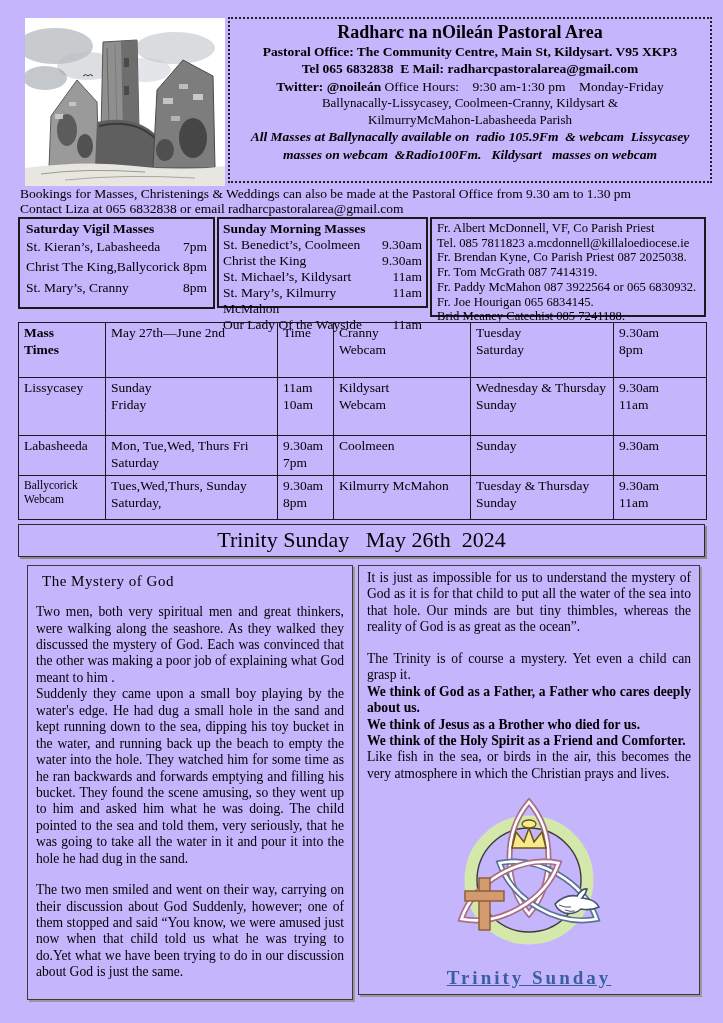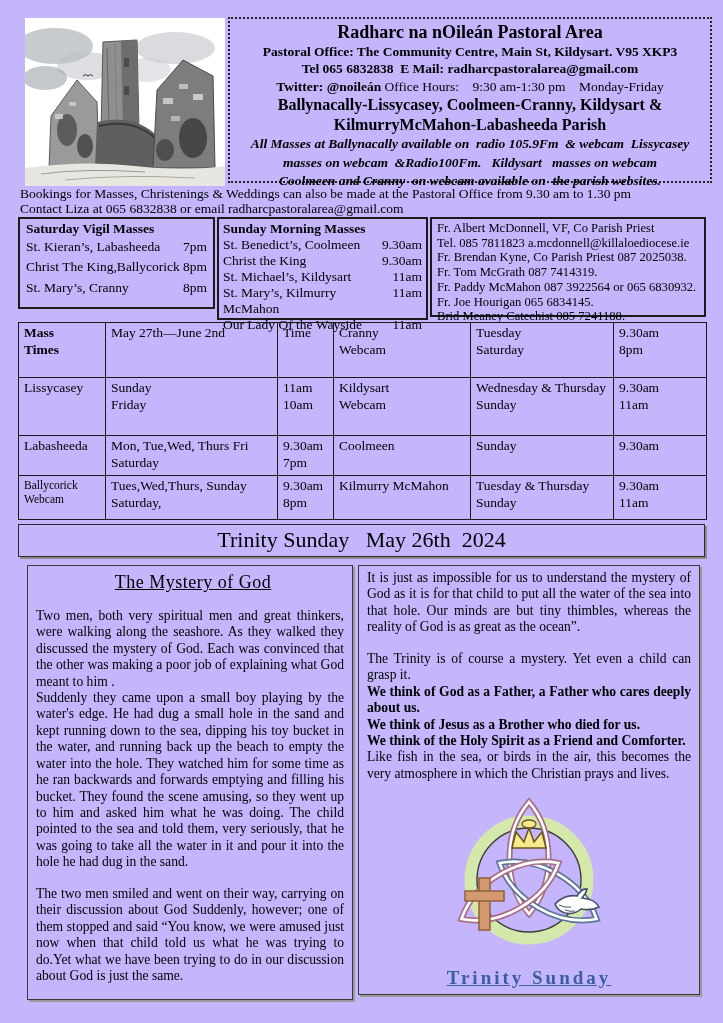--- a/index.html
+++ b/index.html
@@ -9,30 +9,30 @@
   .pre{white-space:pre-wrap;}
 
   
   .ruins{left:25px;top:18px;width:200px;height:168px;}
   .header-box{left:228px;top:17px;width:484px;height:166px;border:2px dotted #222;
               box-sizing:border-box;text-align:center;padding:3px 6px 0 6px;}
   .h-title{font-size:18px;font-weight:bold;line-height:1.15;}
   .h-line{font-size:13.5px;font-weight:bold;line-height:1.3;}
   .h-twitter{font-size:13.5px;line-height:1.3;}
   .h-twitter b{font-weight:bold;}
-  .h-parish{font-size:16px;font-weight:bold;line-height:1.25;}
+  .h-parish{font-size:13px;font-weight:normal;line-height:1.25;}
   .h-italic{font-size:13.5px;font-weight:bold;font-style:italic;line-height:1.35;}
 
   
   .booking{left:20px;top:186px;width:690px;font-size:13.5px;line-height:1.12;}
 
   
   .info-box{border:2px solid #1a1a1a;box-sizing:border-box;padding:2px 6px;font-size:13.5px;}
   .vigil-box{left:18px;top:217px;width:197px;height:92px;}
-  .sunday-box{left:217px;top:217px;width:211px;height:103px;padding:2px 4px;}
+  .sunday-box{left:217px;top:217px;width:211px;height:91px;padding:2px 4px;}
   .clergy-box{left:430px;top:217px;width:276px;height:100px;font-size:12.6px;line-height:1.17;padding:2px 5px;}
   .box-title{font-weight:bold;}
   .mass-row{display:flex;justify-content:space-between;line-height:1.5;}
   .sunday-box .mass-row{line-height:1.18;}
   .clergy-line{white-space:nowrap;}
 
   
   .mass-table{left:18px;top:322px;border-collapse:collapse;table-layout:fixed;}
   .mass-table td{border:1.6px solid #1a1a1a;vertical-align:top;padding:2px 5px;
                  font-size:13.5px;line-height:1.25;white-space:pre-line;overflow:hidden;}
@@ -42,21 +42,21 @@
   
   .banner{left:18px;top:524px;width:687px;height:33px;border:1.5px solid #2a2a2a;
           box-shadow:2px 2px 0 #8a8a8a;box-sizing:border-box;text-align:center;
           font-size:22px;line-height:29px;}
 
   
   .article{border:1.6px solid #3a3a3a;box-shadow:2px 2px 0 #999;box-sizing:border-box;
            padding:4px 8px;font-size:13.6px;line-height:1.21;text-align:justify;}
   .article-left{left:27px;top:565px;width:326px;height:435px;}
   .article-right{left:358px;top:565px;width:342px;height:430px;}
-  .art-title{font-size:18px;margin:2px 0 14px 6px;letter-spacing:.5px;text-align:center;text-decoration:underline;}
+  .art-title{font-size:15px;margin:2px 0 14px 6px;letter-spacing:.5px;text-align:left;}
   .article p{margin:0;}
   .article .gap{margin-top:15px;}
   .article .bold{font-weight:bold;}
 
   
   .trinity-wrap{margin-top:10px;text-align:center;}
   .trinity-caption{font-weight:bold;font-size:19px;letter-spacing:3px;color:#3a5fa0;margin-top:-2px;text-decoration:underline;}
 </style>
 </head>
 <body>
@@ -105,21 +105,20 @@
 
   <div class="abs header-box">
     <div class="h-title">Radharc na nOileán Pastoral Area</div>
     <div class="h-line pre">Pastoral Office: The Community Centre, Main St, Kildysart. V95 XKP3</div>
     <div class="h-line pre">Tel 065 6832838  E Mail: radharcpastoralarea@gmail.com</div>
     <div class="h-twitter pre"><b>Twitter: @noileán</b><span> Office Hours:    9:30 am-1:30 pm    Monday-Friday</span></div>
     <div class="h-parish">Ballynacally-Lissycasey, Coolmeen-Cranny, Kildysart &amp;</div>
     <div class="h-parish">KilmurryMcMahon-Labasheeda Parish</div>
     <div class="h-italic pre">All Masses at Ballynacally available on  radio 105.9Fm  &amp; webcam  Lissycasey</div>
     <div class="h-italic pre">masses on webcam  &amp;Radio100Fm.   Kildysart   masses on webcam</div>
-    <div class="h-italic pre">Coolmeen and Cranny  on webcam available on  the parish websites.</div>
   </div>
 
   <div class="abs booking">
     <div>Bookings for Masses, Christenings &amp; Weddings can also be made at the Pastoral Office from 9.30 am to 1.30 pm</div>
     <div>Contact Liza at 065 6832838 or email radharcpastoralarea@gmail.com</div>
   </div>
 
   <div class="abs info-box vigil-box">
     <div class="box-title">Saturday Vigil Masses</div>
     <div class="mass-row">

